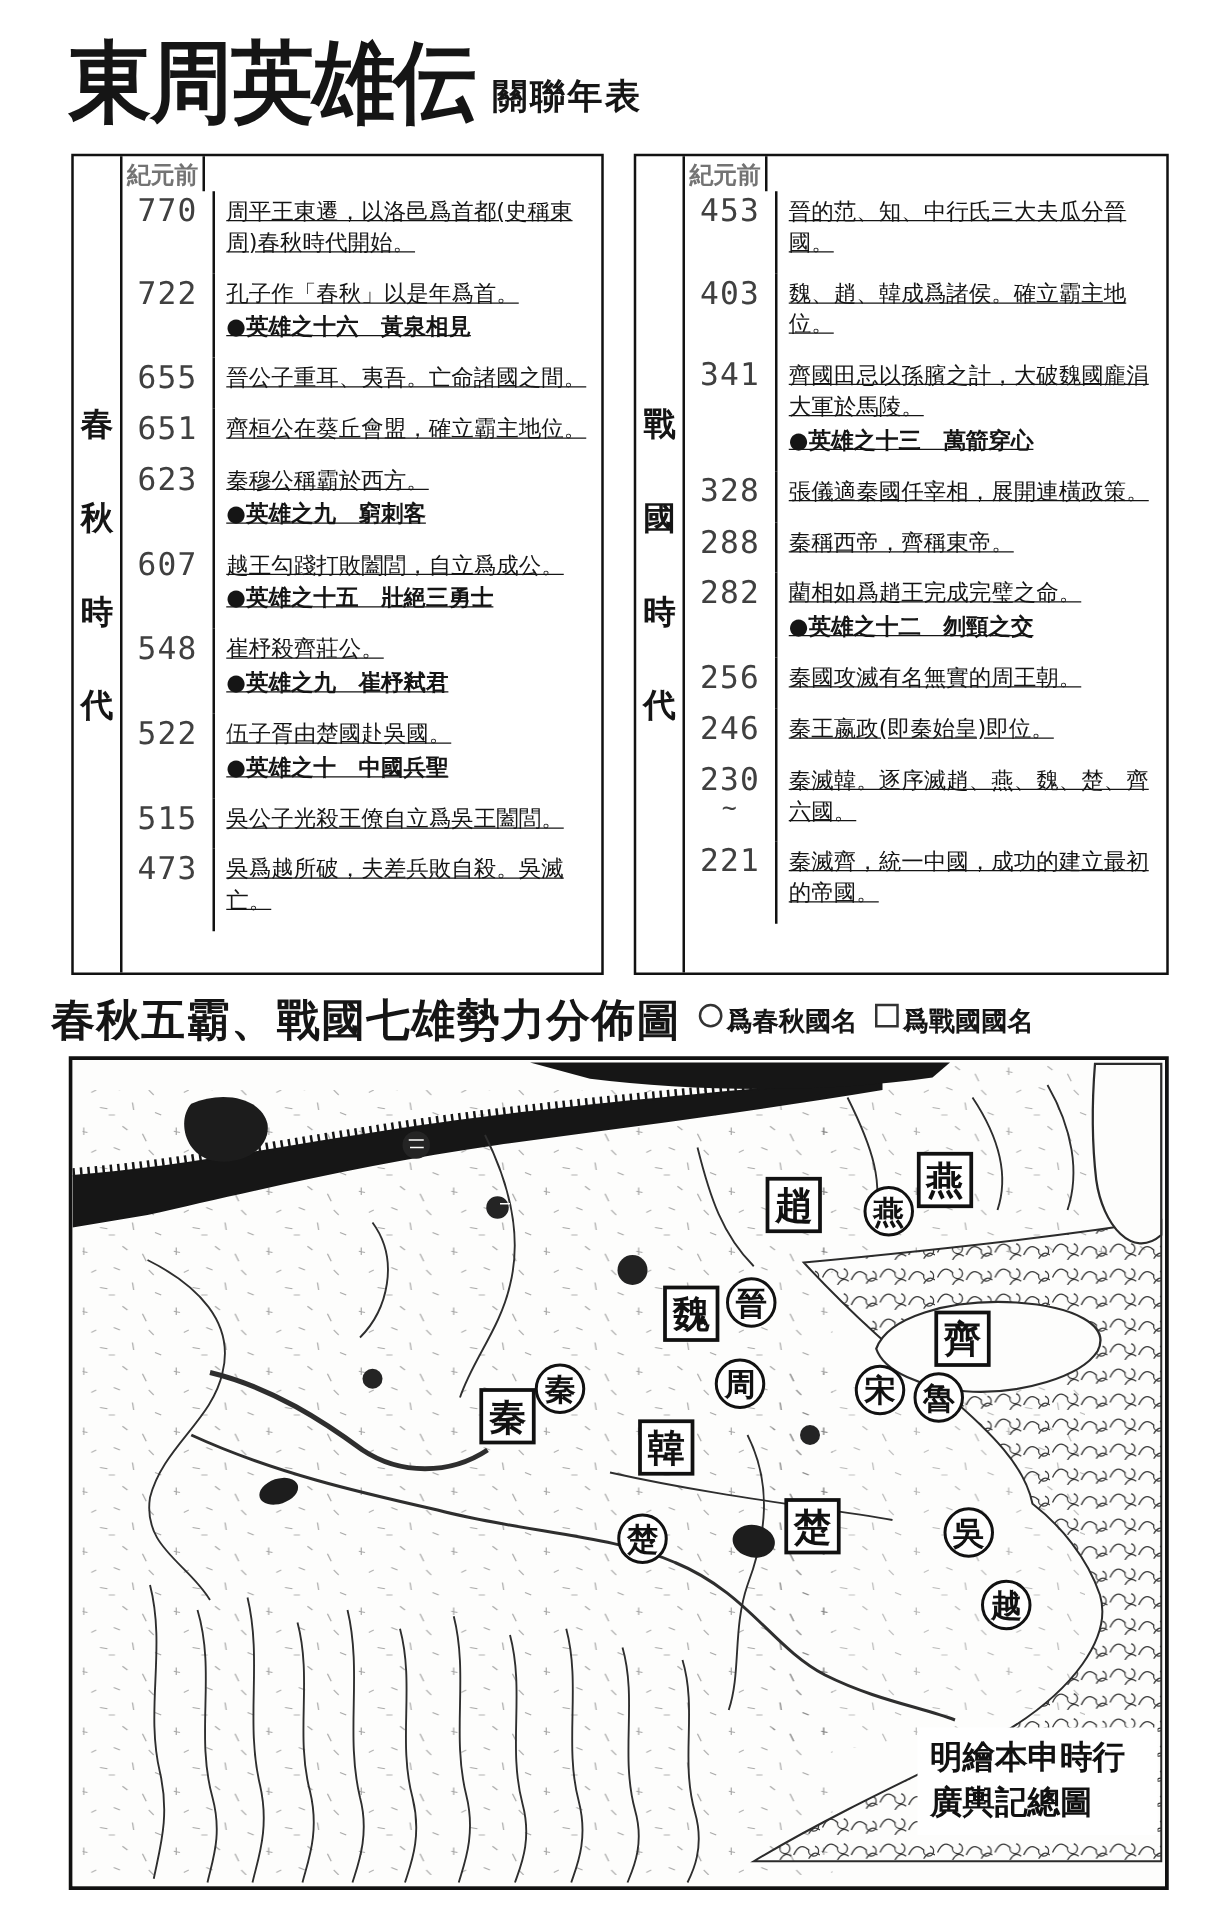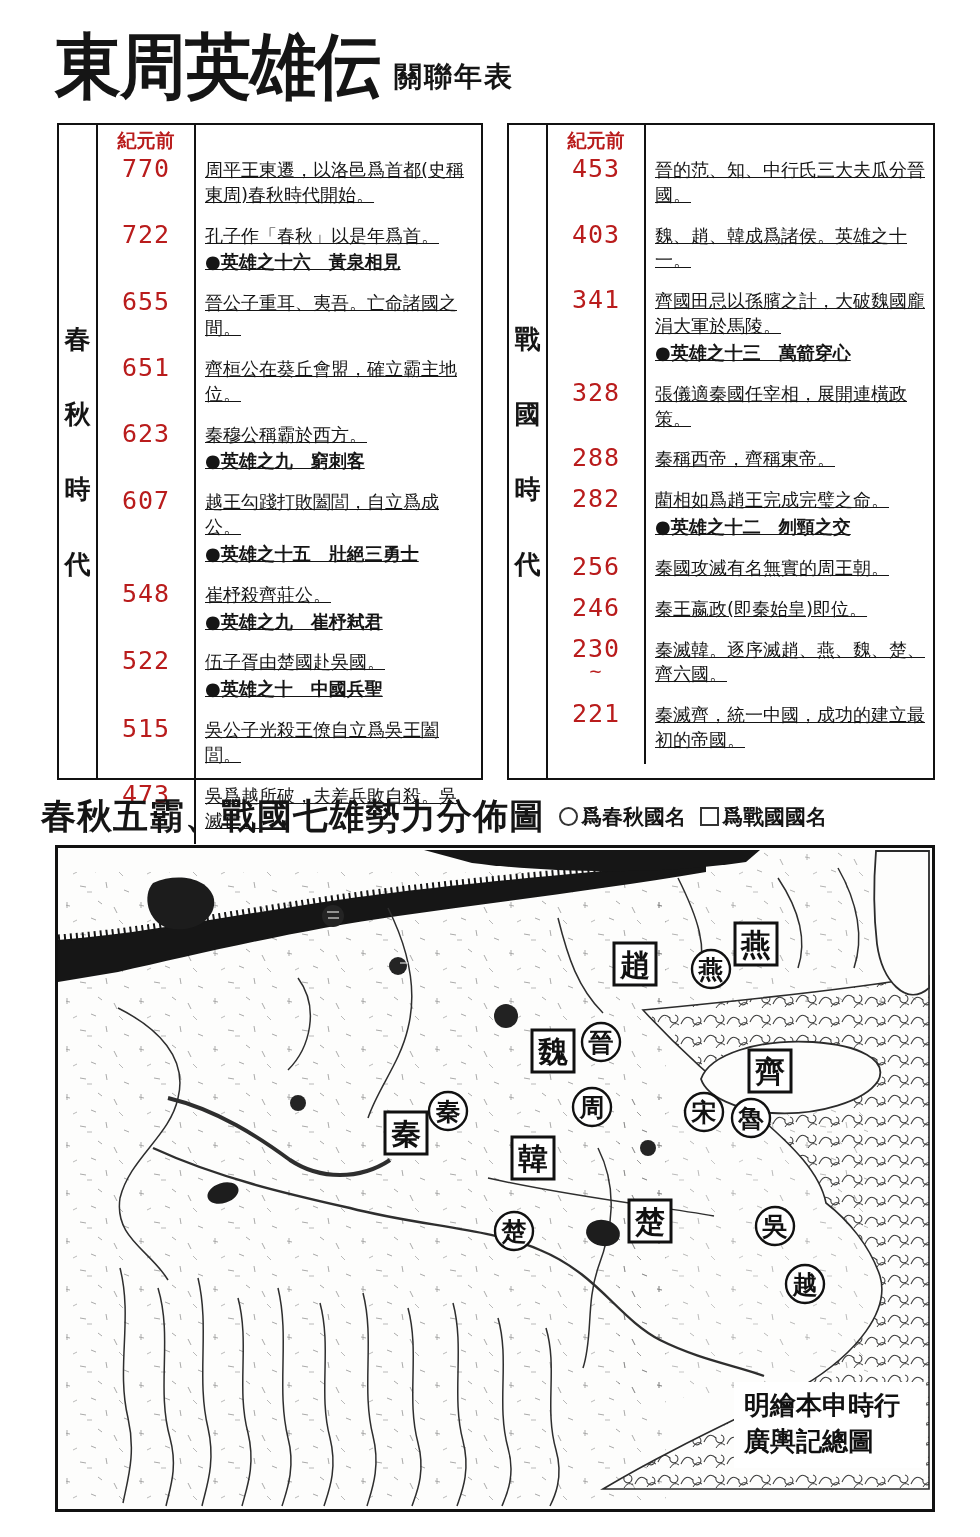--- a/index.html
+++ b/index.html
@@ -25,35 +25,35 @@
   .eracol{
     width:37px;border-right:2px solid #111;display:flex;flex-direction:column;
     align-items:center;justify-content:center;gap:40px;
     font-family:"DejaVu Serif",serif;font-size:26px;font-weight:600;flex:none;
   }
   .rowscol{flex:1;display:flex;flex-direction:column;min-width:0;}
   .trow{display:flex;align-items:stretch;}
   .ycell{
     width:64px;flex:none;border-right:2px solid #111;text-align:center;
     font-family:"DejaVu Sans Mono",monospace;font-size:25px;letter-spacing:1px;
-    color:#b91c1c;padding:3px 16px 10px;line-height:1.05;
+    color:#404040;padding:3px 4px 10px;line-height:1.05;
   }
   .ycell .ysuf{display:block;font-size:20px;line-height:.9;}
   .yhead{font-family:"DejaVu Sans",sans-serif;font-size:19px;font-weight:700;
-    letter-spacing:0;padding:6px 16px 2px;color:#b91c1c;}
+    letter-spacing:0;padding:6px 0 2px;color:#737373;}
   .dcell{flex:1;padding:5px 8px 11px 9px;font-size:18px;line-height:1.38;
     word-break:break-all;min-width:0;text-decoration:underline;}
   .dcell .hero{font-weight:800;margin-top:2px;font-size:18px;}
   
   .mapcap{position:absolute;left:41px;top:793px;display:flex;align-items:center;}
   .mapcap .cap{
     font-family:"DejaVu Serif",serif;font-size:35px;font-weight:800;letter-spacing:1px;
   }
   .legend{display:flex;align-items:center;margin-left:14px;gap:14px;}
-  .legitem{display:flex;align-items:center;font-size:21px;font-weight:700;}
+  .legitem{display:flex;font-size:21px;font-weight:700;}
   .lshape{display:inline-block;width:19px;height:19px;border:2px solid #333;margin-right:3px;box-sizing:border-box;background:#fff;}
   .lshape.circ{border-radius:50%;}
   
   .mapbox{
     position:absolute;left:55px;top:845px;width:880px;height:667px;
     border:3px solid #111;box-sizing:border-box;background:#fdfdfc;
   }
   .mapbox svg{display:block;width:100%;height:100%;}
   .stext{font-family:"DejaVu Serif",serif;font-weight:700;}
   .credittext{font-family:"DejaVu Sans",sans-serif;font-weight:800;}
@@ -160,21 +160,21 @@
       </div>
       <div class="trow">
         <div class="ycell">453</div>
         <div class="dcell">
           <div>晉的范、知、中行氏三大夫瓜分晉國。</div>
         </div>
       </div>
       <div class="trow">
         <div class="ycell">403</div>
         <div class="dcell">
-          <div>魏、趙、韓成爲諸侯。英雄之十一。</div>
+          <div>魏、趙、韓成爲諸侯。確立霸主地位。</div>
         </div>
       </div>
       <div class="trow">
         <div class="ycell">341</div>
         <div class="dcell">
           <div>齊國田忌以孫臏之計，大破魏國龐涓大軍於馬陵。</div>
           <div class="hero">●英雄之十三　萬箭穿心</div>
         </div>
       </div>
       <div class="trow">

